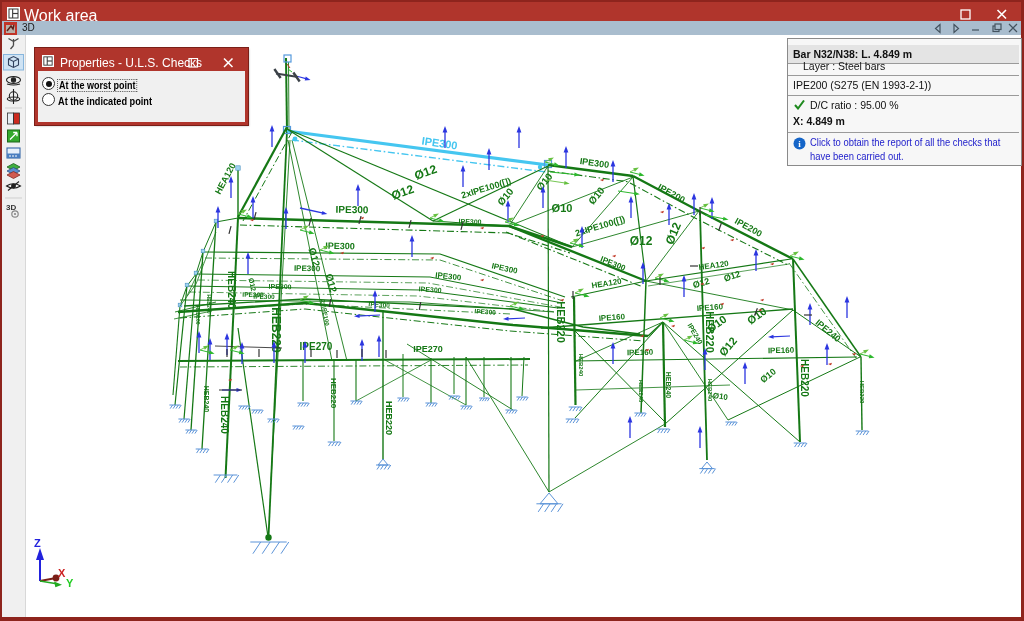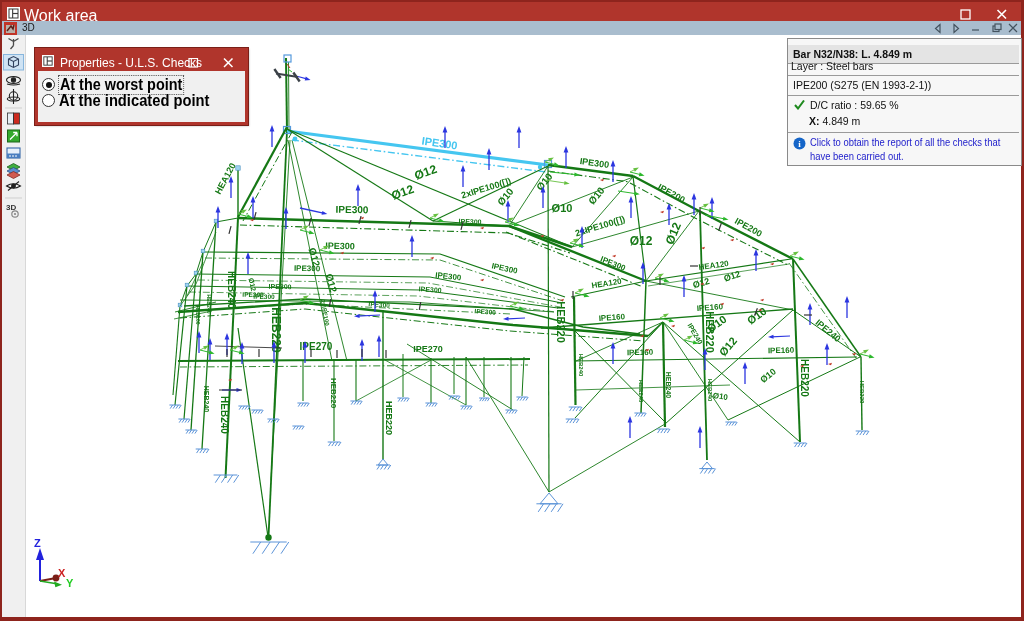--- a/index.html
+++ b/index.html
@@ -945,48 +945,48 @@
       <rect x="6.2" y="7.1" width="4.3" height="3.4" fill="#fff"></rect>
     </svg>
     <div class="dtext" style="font-size:12px;top:7px;left:24px;">Properties - U.L.S. Checks</div>
     <svg class="abs" style="left:152px;top:9px" width="11" height="10" viewBox="0 0 11 10">
       <rect x="1" y="0.5" width="8.5" height="8.5" fill="none" stroke="#fff" stroke-width="1.2"></rect>
     </svg>
     <svg class="abs" style="left:187px;top:9px" width="11" height="10" viewBox="0 0 11 10">
       <path d="M1 0.5 L9.5 9 M9.5 0.5 L1 9" stroke="#fff" stroke-width="1.5"></path>
     </svg>
   </div>
-  <div style="position:absolute;left:4px;top:25px;font-size:16px;color:#000;">
+  <div style="position:absolute;left:4px;top:25px;font-size:10px;color:#000;">
     <div style="position:relative;height:15px;">
       <span style="display:inline-block;width:11px;height:11px;border-radius:50%;border:1px solid #333;background:#fff;position:relative;top:1px;"><span style="position:absolute;left:2.5px;top:2.5px;width:6px;height:6px;border-radius:50%;background:#111;"></span></span>
       <span style="font-weight:bold;outline:1px dotted #555;padding:0 1px;display:inline-block;transform:scaleX(0.9);transform-origin:left center;">At the worst point</span>
     </div>
     <div style="position:relative;height:15px;margin-top:1px;font-weight:bold;">
       <span style="display:inline-block;width:11px;height:11px;border-radius:50%;border:1px solid #333;background:#fff;position:relative;top:1px;"></span>
       <span style="display:inline-block;transform:scaleX(0.92);transform-origin:left center;">At the indicated point</span>
     </div>
   </div>
 </div>
 
 <div class="abs" id="info">
   <div class="irow" style="top:6px;height:18px;background:#e4e4e4;">
     <span style="position:absolute;left:5px;top:3px;font-weight:bold;">Bar N32/N38: L. 4.849 m</span>
   </div>
   <div class="irow" style="top:19px;height:17px;">
-    <span style="position:absolute;left:3px;top:2px;">Layer : Steel bars</span>
+    <span style="position:absolute;left:15px;top:2px;">Layer : Steel bars</span>
   </div>
   <div class="irow" style="top:37px;height:19px;">
     <span style="position:absolute;left:5px;top:3px;">IPE200 (S275 (EN 1993-2-1))</span>
   </div>
   <div class="irow" style="top:57px;height:36px;">
     <svg style="position:absolute;left:6px;top:4px" width="11" height="10" viewBox="0 0 11 10">
         <path d="M1 5 L4 8.5 L10 0.5" stroke="#1e8a1e" stroke-width="2" fill="none"></path>
       </svg>
-    <span style="position:absolute;left:22px;top:3px;">D/C ratio : 59.65 %</span>
-    <span style="position:absolute;left:21px;top:19px;"><b>X:</b> 4.849 m</span>
+    <span style="position:absolute;left:22px;top:3px;">D/C ratio : 95.00 %</span>
+    <span style="position:absolute;left:5px;top:19px;font-weight:bold;"><b>X:</b> 4.849 m</span>
   </div>
   <div class="irow" style="top:94px;height:31px;border-bottom:none;">
     <svg style="position:absolute;left:5px;top:4px" width="13" height="13" viewBox="0 0 13 13">
       <circle cx="6.5" cy="6.5" r="6" fill="#1565c8"></circle>
       <text x="6.5" y="10" text-anchor="middle" font-size="9" font-weight="bold" fill="#fff" font-family="Liberation Serif">i</text>
     </svg>
     <span style="position:absolute;left:22px;top:3px;color:#2222cc;width:240px;line-height:13.5px;font-size:11px;display:inline-block;transform:scaleX(0.855);transform-origin:left top;white-space:nowrap;">Click to obtain the report of all the checks that<br>have been carried out.</span>
   </div>
 </div>
 

